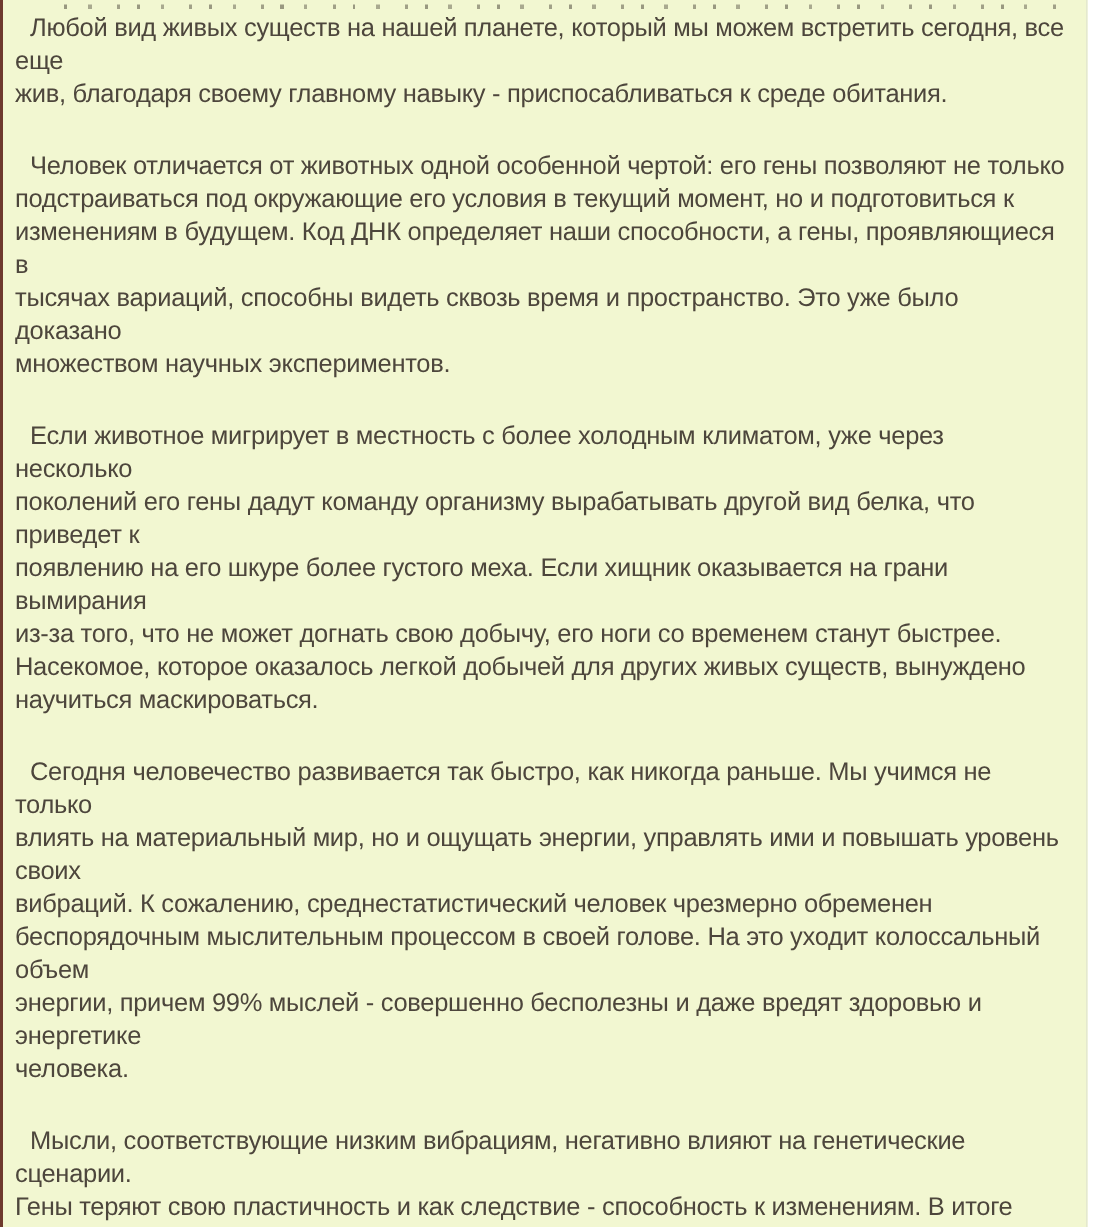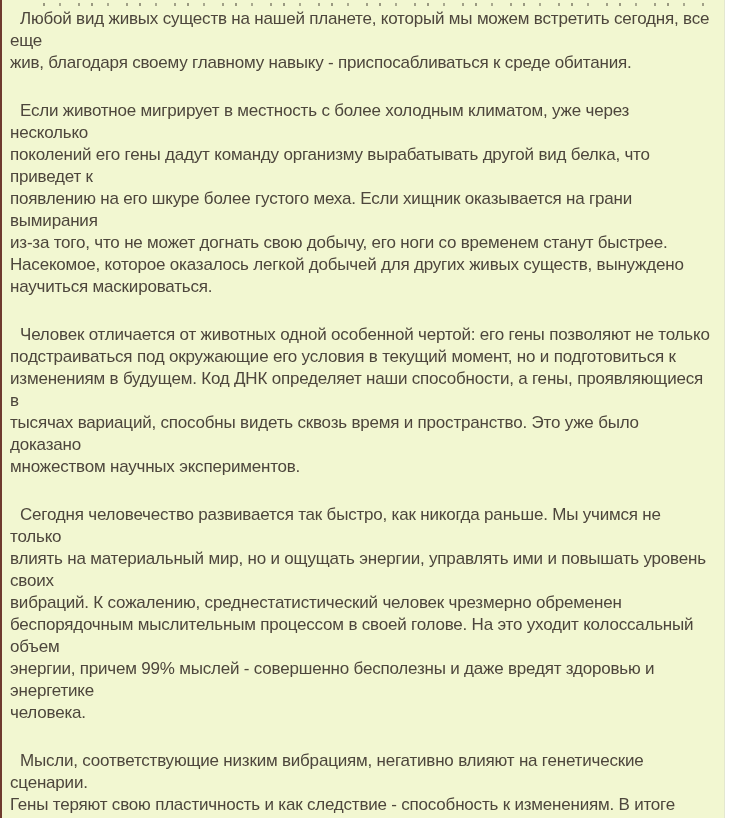--- a/index.html
+++ b/index.html
@@ -51,31 +51,31 @@
   }
 </style>
 </head>
 <body>
 
 <div class="page">
   <div class="content-area">
     <div class="cropped-remnant"></div>
     <p class="paragraph">Любой вид живых существ на нашей планете, который мы можем встретить сегодня, все еще
 жив, благодаря своему главному навыку - приспосабливаться к среде обитания.</p>
+    <p class="paragraph">Человек отличается от животных одной особенной чертой: его гены позволяют не только
+подстраиваться под окружающие его условия в текущий момент, но и подготовиться к
+изменениям в будущем. Код ДНК определяет наши способности, а гены, проявляющиеся в
+тысячах вариаций, способны видеть сквозь время и пространство. Это уже было доказано
+множеством научных экспериментов.</p>
     <p class="paragraph">Если животное мигрирует в местность с более холодным климатом, уже через несколько
 поколений его гены дадут команду организму вырабатывать другой вид белка, что приведет к
 появлению на его шкуре более густого меха. Если хищник оказывается на грани вымирания
 из-за того, что не может догнать свою добычу, его ноги со временем станут быстрее.
 Насекомое, которое оказалось легкой добычей для других живых существ, вынуждено
 научиться маскироваться.</p>
-    <p class="paragraph">Человек отличается от животных одной особенной чертой: его гены позволяют не только
-подстраиваться под окружающие его условия в текущий момент, но и подготовиться к
-изменениям в будущем. Код ДНК определяет наши способности, а гены, проявляющиеся в
-тысячах вариаций, способны видеть сквозь время и пространство. Это уже было доказано
-множеством научных экспериментов.</p>
     <p class="paragraph">Сегодня человечество развивается так быстро, как никогда раньше. Мы учимся не только
 влиять на материальный мир, но и ощущать энергии, управлять ими и повышать уровень своих
 вибраций. К сожалению, среднестатистический человек чрезмерно обременен
 беспорядочным мыслительным процессом в своей голове. На это уходит колоссальный объем
 энергии, причем 99% мыслей - совершенно бесполезны и даже вредят здоровью и энергетике
 человека.</p>
     <p class="paragraph">Мысли, соответствующие низким вибрациям, негативно влияют на генетические сценарии.
 Гены теряют свою пластичность и как следствие - способность к изменениям. В итоге человек
 «отстает» от времени. Его грубое сознание не соответствует более гармоничным вибрациям
 нового развивающегося мира, в результате чего его часто посещают стрессовые эмоции,

